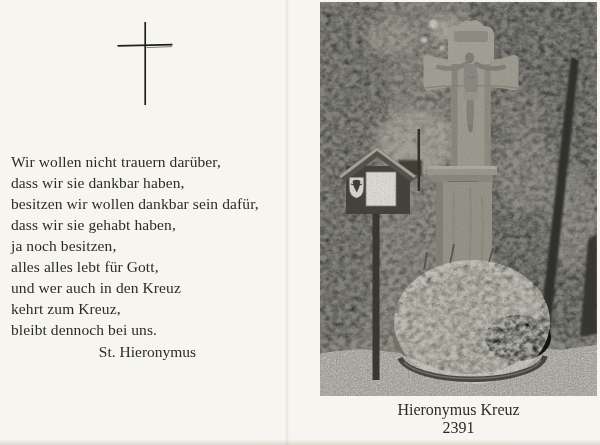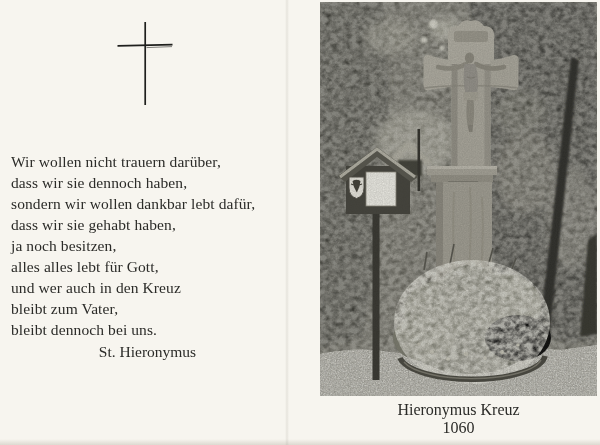--- a/index.html
+++ b/index.html
@@ -48,27 +48,27 @@
   <div class="left-page">
 
     <svg class="cross-mark" viewBox="0 0 120 100" aria-hidden="true">
       <line x1="55.2" y1="10" x2="55.2" y2="93" stroke="#1f1f1d" stroke-width="1.7"></line>
       <line x1="27.5" y1="33.8" x2="82.5" y2="32.6" stroke="#1f1f1d" stroke-width="1.7"></line>
       <line x1="56.5" y1="35.6" x2="82" y2="34.6" stroke="#1f1f1d" stroke-width="1" opacity="0.55"></line>
     </svg>
 
     <div class="poem">
       <div>Wir wollen nicht trauern darüber,</div>
-      <div>dass wir sie dennoch haben,</div>
-      <div>sondern wir wollen dankbar lebt dafür,</div>
+      <div>dass wir sie dankbar haben,</div>
+      <div>besitzen wir wollen dankbar sein dafür,</div>
       <div>dass wir sie gehabt haben,</div>
       <div>ja noch besitzen,</div>
       <div>alles alles lebt für Gott,</div>
       <div>und wer auch in den Kreuz</div>
-      <div>bleibt zum Vater,</div>
+      <div>kehrt zum Kreuz,</div>
       <div>bleibt dennoch bei uns.</div>
     </div>
 
     <div class="attribution">St. Hieronymus</div>
   </div>
 
   <div class="fold-line"></div>
 
   <div class="photo" aria-label="Black-and-white photograph of a stone wayside crucifix on a tall pillar among dark trees, with a small roofed notice box bearing a coat-of-arms shield, a round planted bed and gravel ground">
     <svg viewBox="0 0 277 394">
@@ -206,17 +206,17 @@
         <path d="M80,356 A73,25 0 0 0 225,354" stroke="#45443c" stroke-width="5.5" fill="none"></path>
         <path d="M84,360 A70,22 0 0 0 221,358" stroke="#8f8c7f" stroke-width="1.4" fill="none" opacity="0.7"></path>
       </g>
 
       <rect x="0" y="0" width="277" height="394" filter="url(#grainDark)" opacity="0.22"></rect>
     </svg>
   </div>
 
   <div class="caption">
     <div>Hieronymus Kreuz</div>
-    <div>1060</div>
+    <div>2391</div>
   </div>
 
   <div class="bottom-edge"></div>
 </div>
 
 </body></html>

